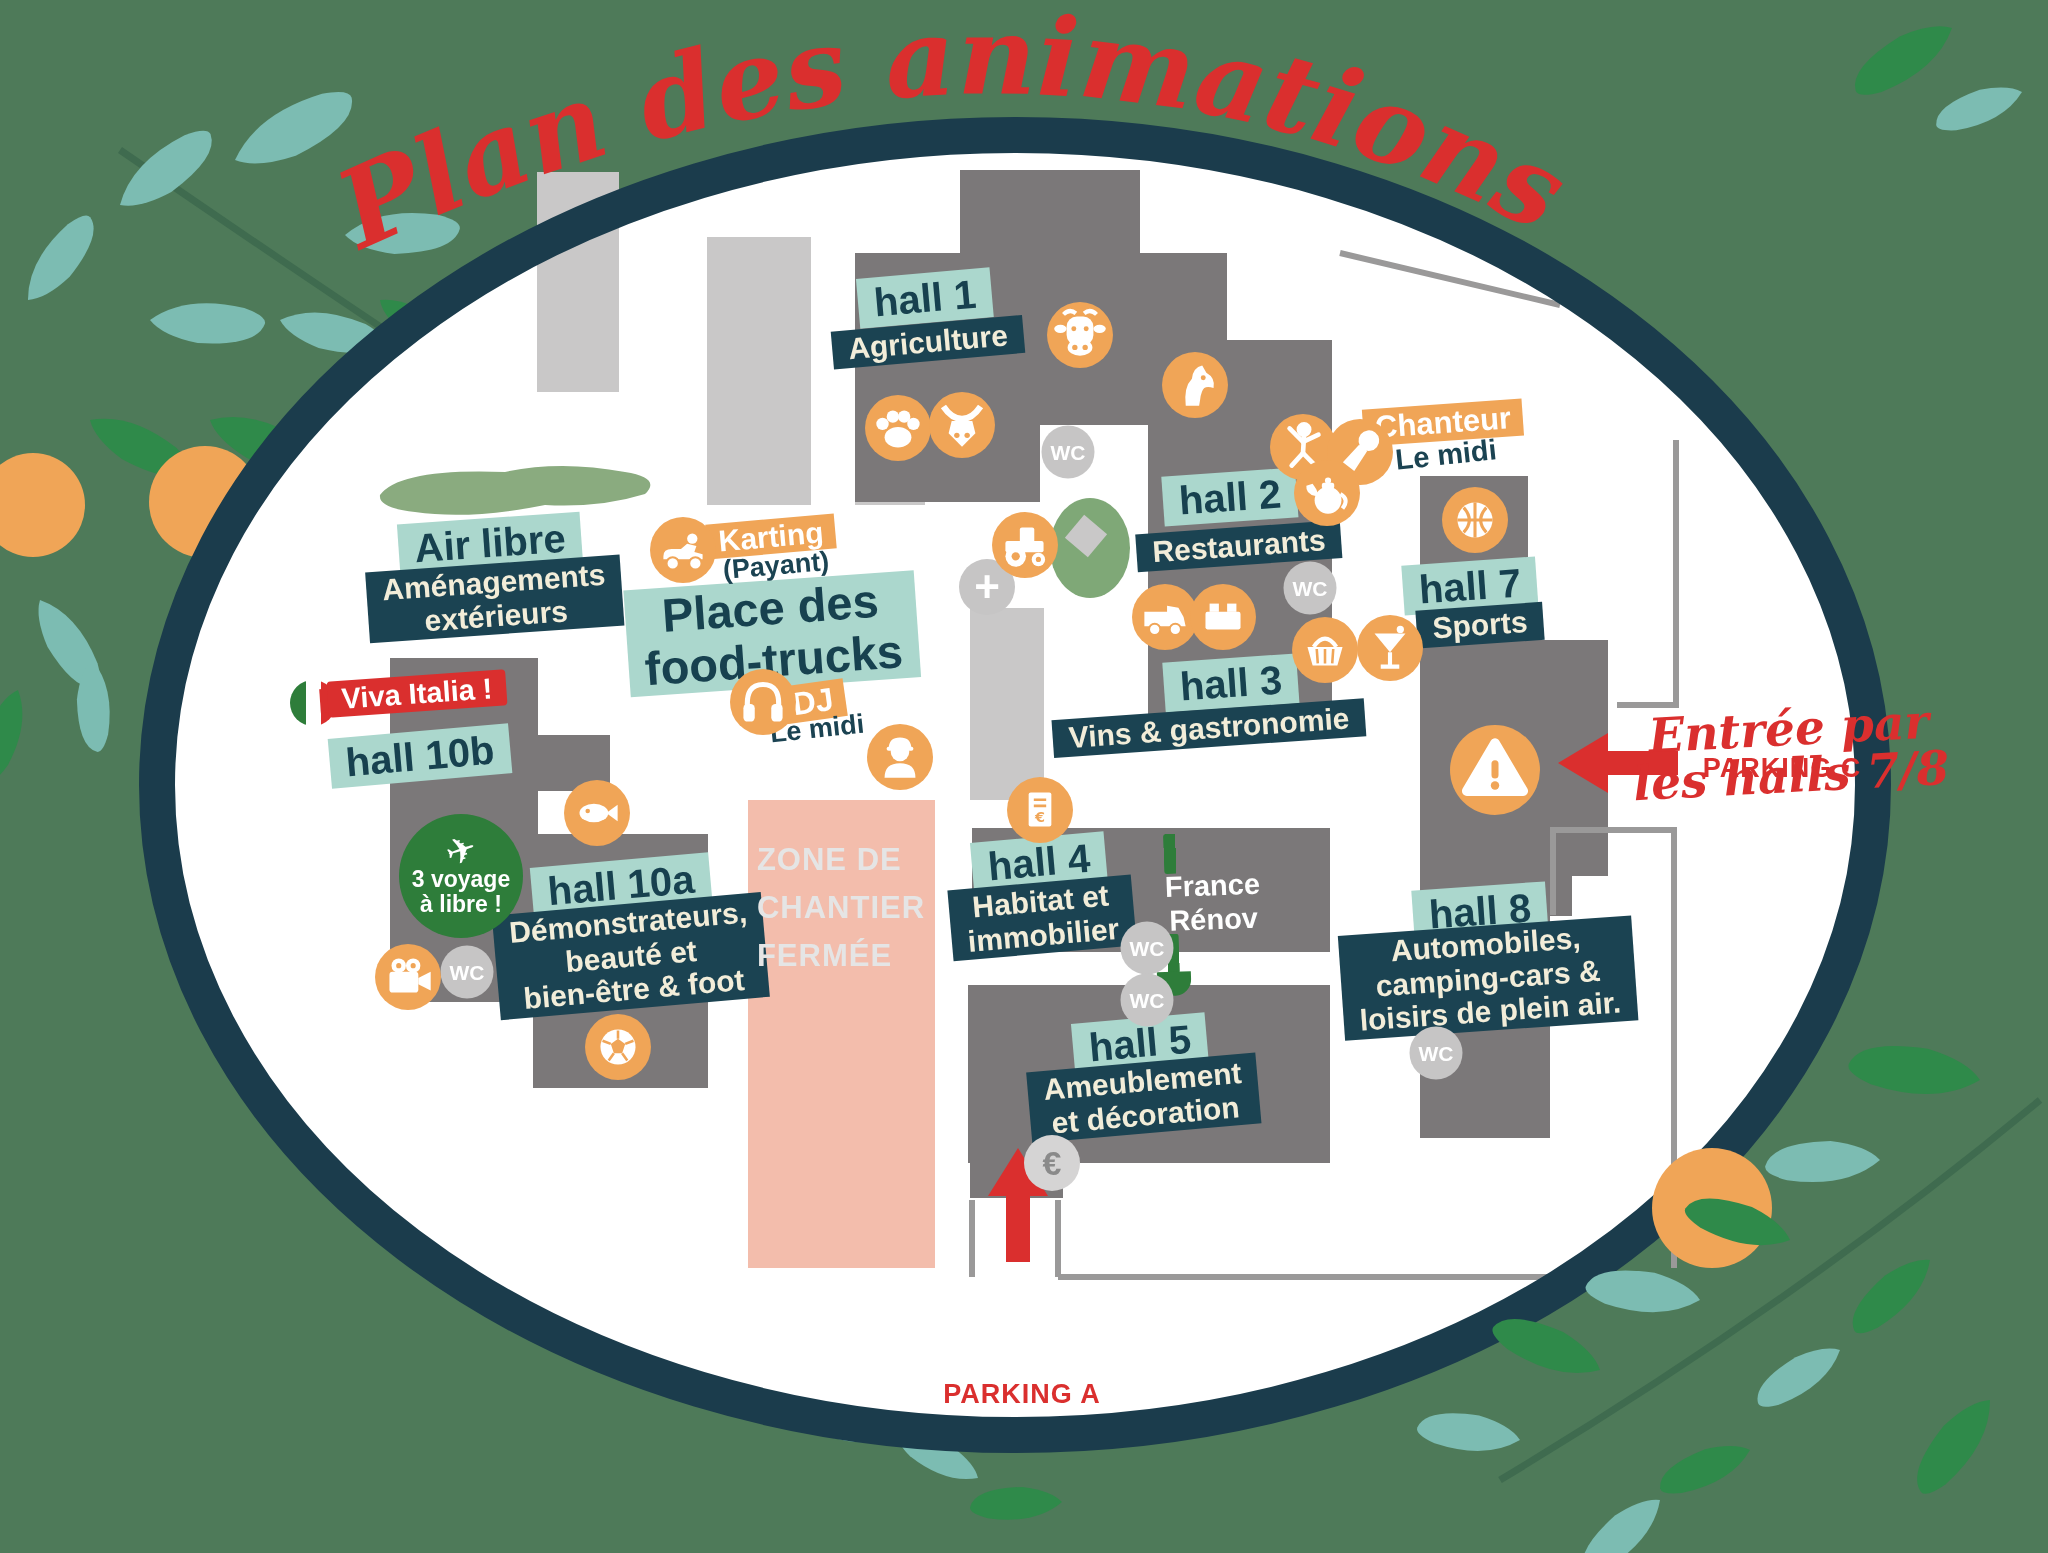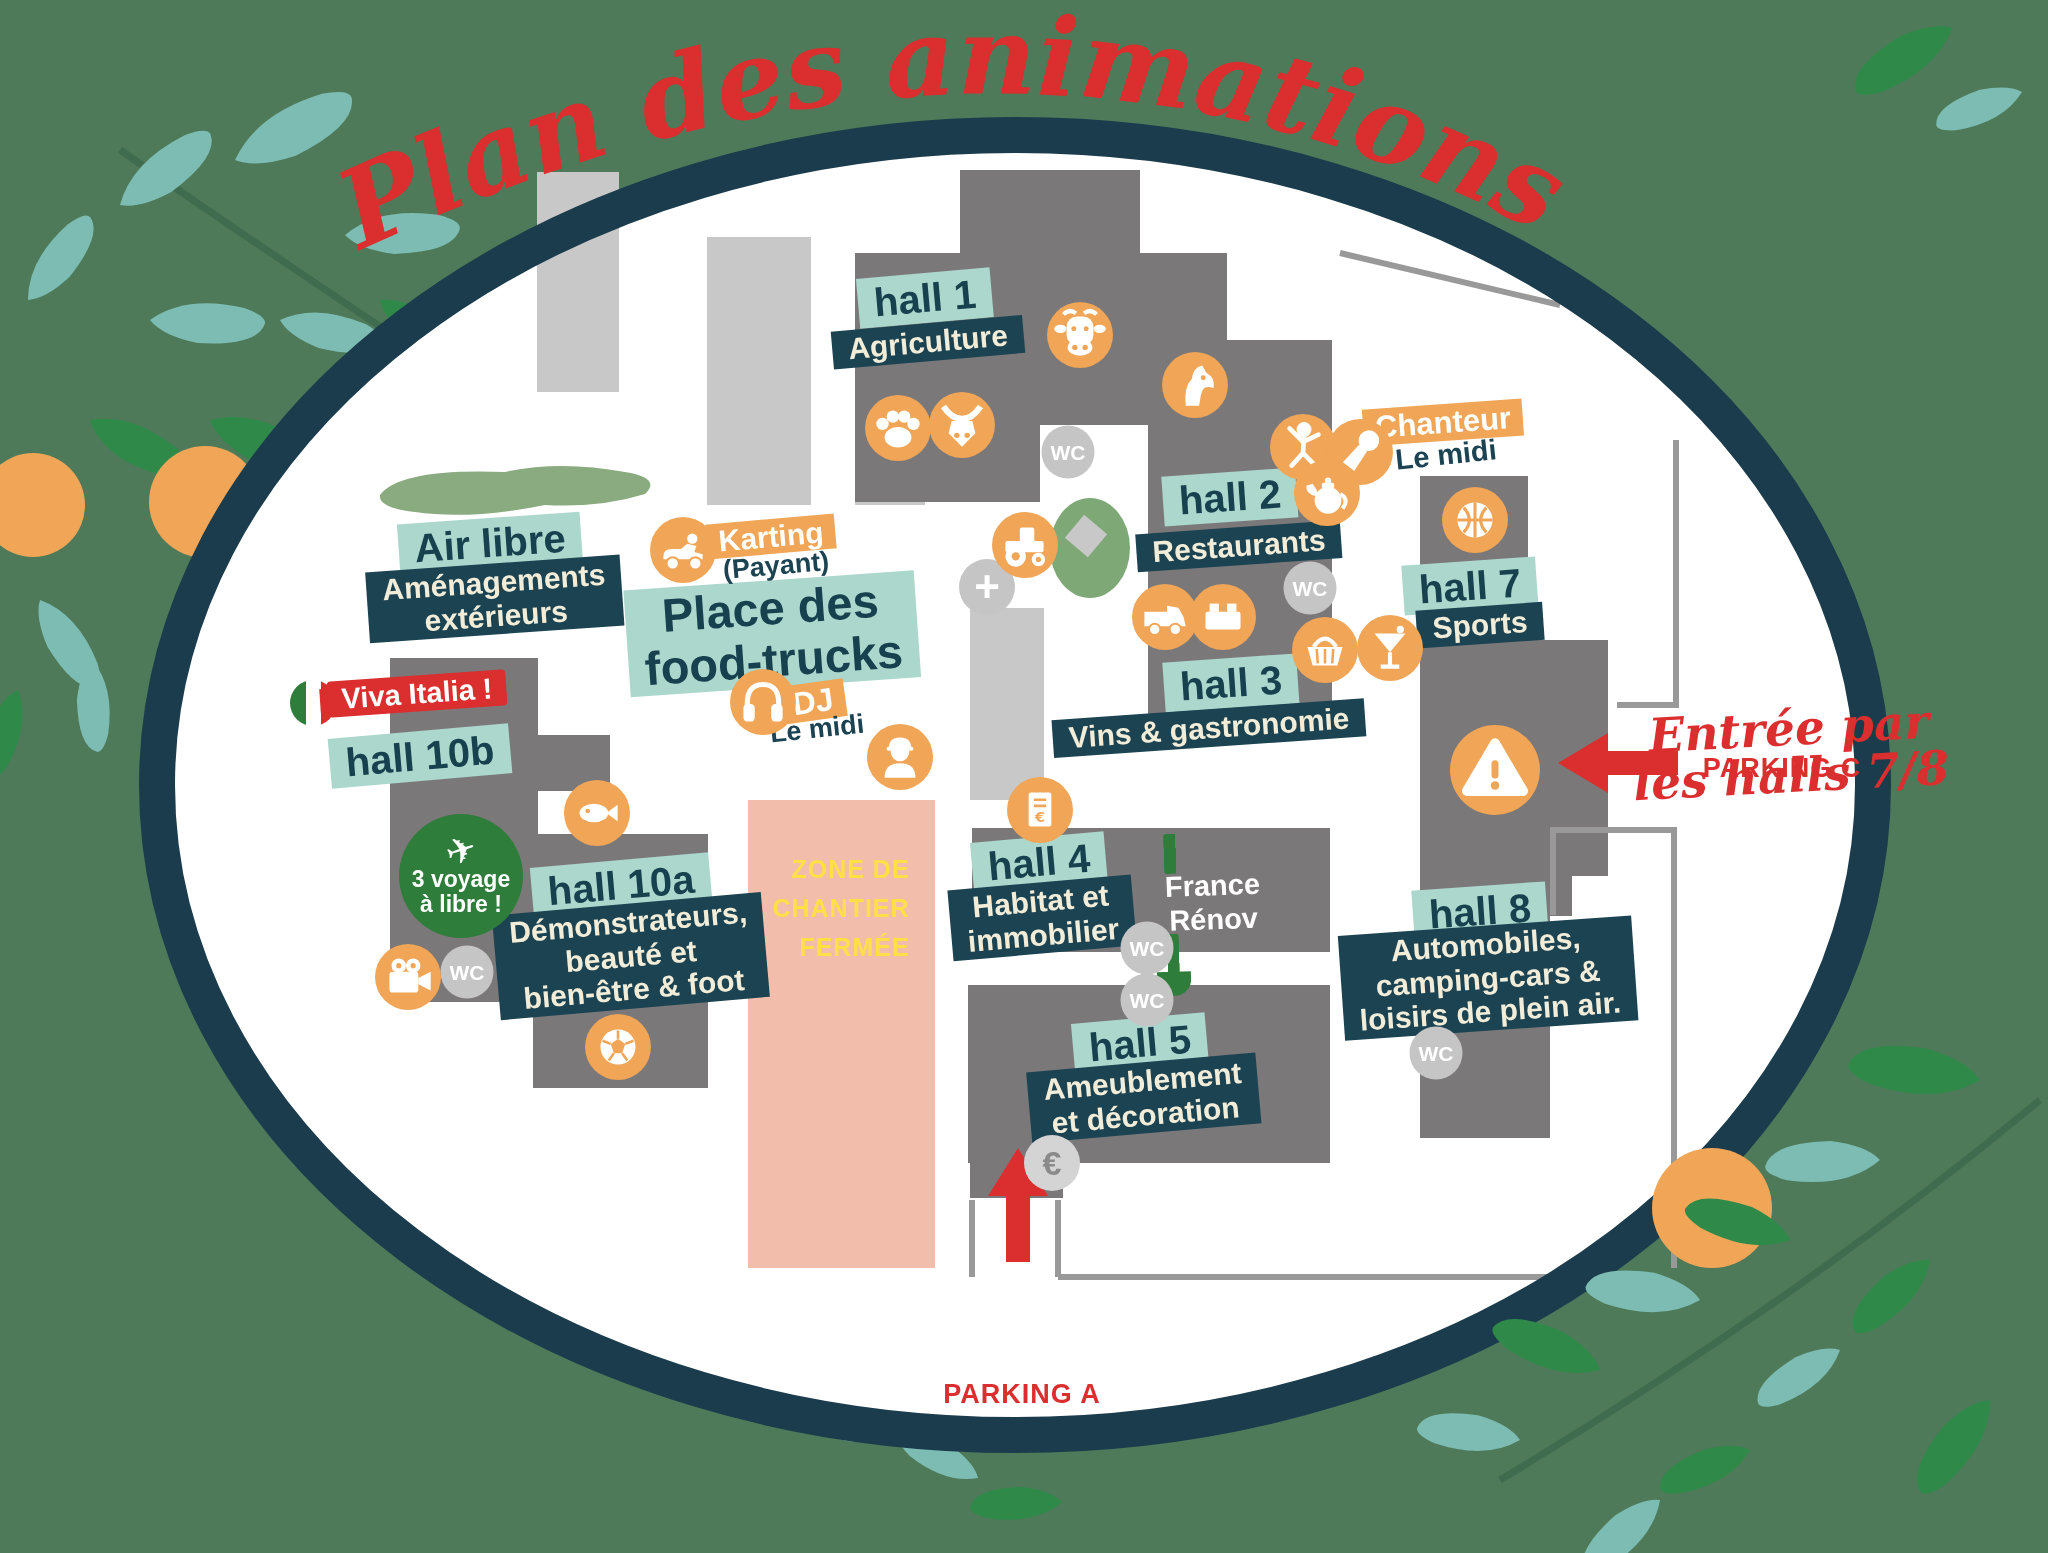--- a/index.html
+++ b/index.html
@@ -11,21 +11,21 @@
   .mint{background:#abd7cd;color:#17414f;}
   .dark{background:#1b4352;color:#f2edd9;text-align:center;}
   .hallname{font-size:40px;line-height:1.15;}
   .cat{font-size:30px;line-height:1.12;}
   .orangebadge{background:#f0a557;color:#ffffff;font-weight:bold;padding:1px 12px;}
   .subdark{color:#1b4352;font-weight:bold;}
   .redbadge{background:#da2f2e;color:#ffffff;font-weight:bold;font-size:29px;padding:2px 14px;border-radius:4px;}
   .script{font-family:"DejaVu Serif",serif;font-style:italic;font-weight:bold;
           color:#da2f2e;text-align:center;line-height:1.0;}
   .parking{color:#da2f2e;font-weight:bold;font-size:27px;letter-spacing:1px;}
-  .zonetext{color:#fde047;font-weight:bold;font-size:25px;line-height:1.55;text-align:right;letter-spacing:1px;}
+  .zonetext{color:#e5e5e5;font-weight:bold;font-size:31px;line-height:1.55;text-align:left;letter-spacing:1px;}
   .circle{position:absolute;transform:translate(-50%,-50%);border-radius:50%;
           display:flex;align-items:center;justify-content:center;}
   .wc{width:53px;height:53px;background:#c6c5c5;color:#ffffff;font-weight:bold;font-size:21px;}
   .icon{width:66px;height:66px;}
   .icon svg{width:100%;height:100%;}
   .voyage{width:124px;height:124px;background:#2e7d3a;color:#ffffff;flex-direction:column;
           font-weight:bold;font-size:23px;line-height:1.1;text-align:center;}
   .plane{font-family:"DejaVu Sans",sans-serif;font-size:36px;transform:rotate(-18deg);line-height:.9;}
   .greenbadge{background:#2e7d3a;color:#ffffff;font-weight:bold;font-size:29px;line-height:1.15;
               padding:4px 12px;text-align:center;border-radius:3px;position:relative;}

